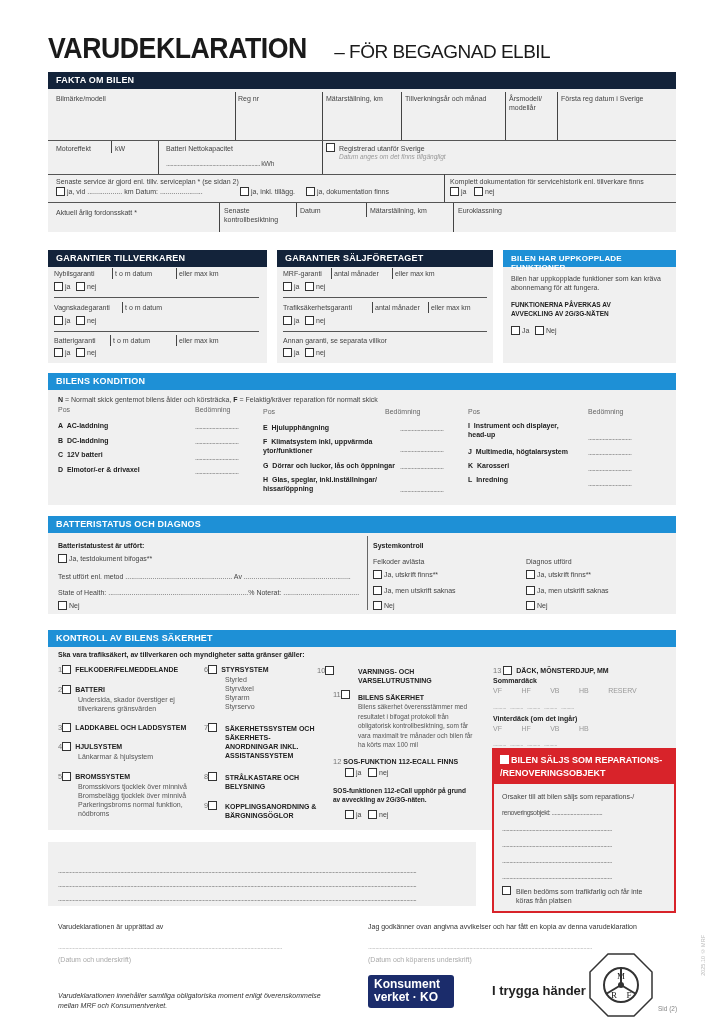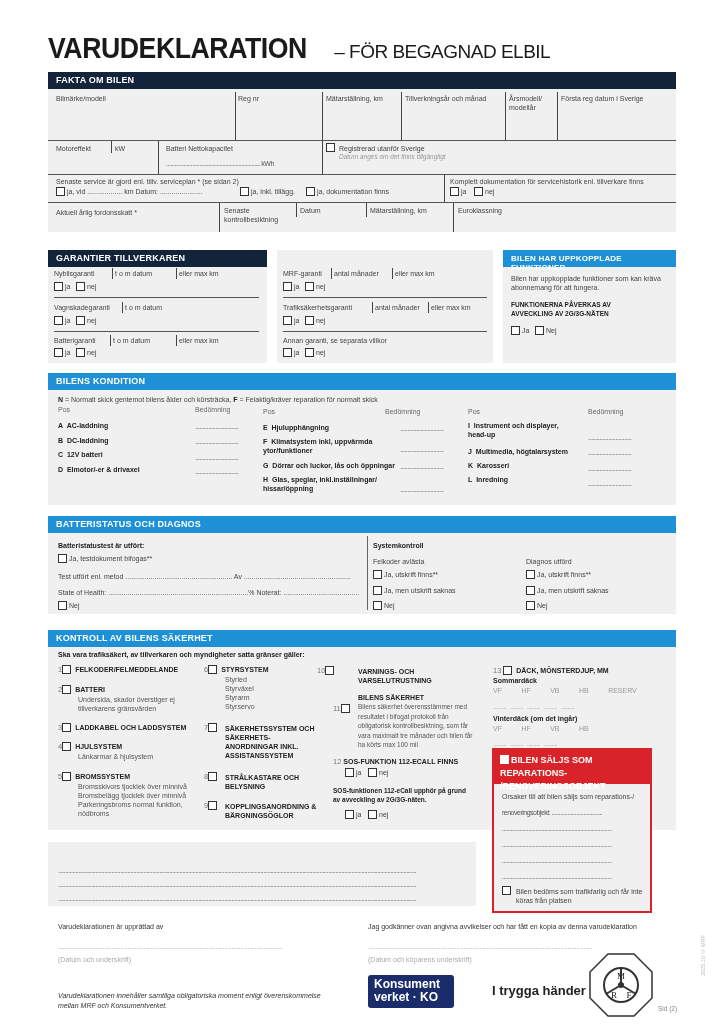--- a/index.html
+++ b/index.html
@@ -97,20 +97,21 @@
   <div class="cell" style="left:6px;top:86px">Batterigaranti</div>
   <div class="vl" style="left:62px;top:85px;height:11px"></div>
   <div class="cell" style="left:65px;top:86px">t o m datum</div>
   <div class="vl" style="left:128px;top:85px;height:11px"></div>
   <div class="cell" style="left:131px;top:86px">eller max km</div>
   <div class="cell" style="left:6px;top:98px"><span class="cb"></span><span>ja</span></div>
   <div class="cell" style="left:28px;top:98px"><span class="cb"></span><span>nej</span></div>
 </div>
 
 <div class="sec" style="left:277px;top:250px;width:216px;height:113px">
+  <div class="hdr navy">GARANTIER SÄLJFÖRETAGET</div>
   <div class="cell" style="left:6px;top:19px">MRF-garanti</div>
   <div class="vl" style="left:54px;top:18px;height:11px"></div>
   <div class="cell" style="left:57px;top:19px">antal månader</div>
   <div class="vl" style="left:115px;top:18px;height:11px"></div>
   <div class="cell" style="left:118px;top:19px">eller max km</div>
   <div class="cell" style="left:6px;top:32px"><span class="cb"></span><span>ja</span></div>
   <div class="cell" style="left:28px;top:32px"><span class="cb"></span><span>nej</span></div>
   <div class="hl" style="left:6px;top:47px;width:204px"></div>
   <div class="cell" style="left:6px;top:53px">Trafiksäkerhetsgaranti</div>
   <div class="vl" style="left:95px;top:52px;height:11px"></div>
@@ -207,40 +208,40 @@
   <div class="cell" style="left:177px;top:45px;width:40px;color:#555">Styrled Styrväxel Styrarm Styrservo</div>
   <div class="cell" style="left:156px;top:93px"><span class="num">7</span><span class="cb"></span></div>
   <div class="cell b" style="left:177px;top:94px;width:92px">SÄKERHETSSYSTEM OCH SÄKERHETS-ANORDNINGAR INKL. ASSISTANSSYSTEM</div>
   <div class="cell" style="left:156px;top:142px"><span class="num">8</span><span class="cb"></span></div>
   <div class="cell b" style="left:177px;top:143px;width:82px">STRÅLKASTARE OCH BELYSNING</div>
   <div class="cell" style="left:156px;top:171px"><span class="num">9</span><span class="cb"></span></div>
   <div class="cell b" style="left:177px;top:172px;width:92px">KOPPLINGSANORDNING &amp; BÄRGNINGSÖGLOR</div>
 
   <div class="cell" style="left:269px;top:36px"><span class="num">10</span><span class="cb"></span></div>
   <div class="cell b" style="left:310px;top:37px;width:90px">VARNINGS- OCH VARSELUTRUSTNING</div>
-  <div class="cell" style="left:285px;top:74px"><span class="num">11</span><span class="cb"></span></div>
+  <div class="cell" style="left:285px;top:60px"><span class="num">11</span><span class="cb"></span></div>
   <div class="cell b" style="left:310px;top:63px">BILENS SÄKERHET</div>
   <div class="cell small" style="left:310px;top:72px;width:118px;color:#555;line-height:9.5px">Bilens säkerhet överensstämmer med resultatet i bifogat protokoll från obligatorisk kontrollbesiktning, som får vara maximalt tre månader och bilen får ha körts max 100 mil</div>
   <div class="cell" style="left:285px;top:127px"><span class="num">12</span>&nbsp;<span class="b">SOS-FUNKTION 112-ECALL FINNS</span></div>
   <div class="cell" style="left:297px;top:138px"><span class="cb"></span><span>ja</span></div>
   <div class="cell" style="left:320px;top:138px"><span class="cb"></span><span>nej</span></div>
   <div class="cell b small" style="left:285px;top:156px;width:140px">SOS-funktionen 112-eCall upphör på grund av avveckling av 2G/3G-näten.</div>
   <div class="cell" style="left:297px;top:180px"><span class="cb"></span><span>ja</span></div>
   <div class="cell" style="left:320px;top:180px"><span class="cb"></span><span>nej</span></div>
 
   <div class="cell" style="left:445px;top:36px"><span class="num">13</span> <span class="cb"></span> <span class="b">DÄCK, MÖNSTERDJUP, MM</span></div>
   <div class="cell b" style="left:445px;top:46px">Sommardäck</div>
   <div class="cell" style="left:445px;top:56px;color:#999;white-space:pre">VF          HF          VB          HB          RESERV</div>
   <div class="cell dots small" style="left:445px;top:72px;white-space:pre;color:#aaa">..........   ..........   ..........   ..........   ..........</div>
   <div class="cell b" style="left:445px;top:84px">Vinterdäck (om det ingår)</div>
   <div class="cell" style="left:445px;top:94px;color:#999;white-space:pre">VF          HF          VB          HB</div>
   <div class="cell dots small" style="left:445px;top:109px;white-space:pre;color:#aaa">..........   ..........   ..........   ..........</div>
 </div>
 
-<div class="abs" style="left:492px;top:748px;width:160px;height:165px;border:2px solid #d8232a;background:#f0f0f0">
+<div class="abs" style="left:492px;top:748px;width:184px;height:165px;border:2px solid #d8232a;background:#f0f0f0">
   <div class="red" style="padding:4px 6px;height:34px;color:#fff;font-weight:bold;font-size:9px;line-height:13px">
     <span class="cb" style="border-color:#fff;vertical-align:-1px"></span><span>BILEN SÄLJS SOM REPARATIONS- /RENOVERINGSOBJEKT</span>
   </div>
   <div class="cell" style="left:8px;top:42px">Orsaker till att bilen säljs som reparations-/</div>
   <div class="cell dots" style="left:8px;top:58px">renoveringsobjekt: ...................................</div>
   <div class="cell dots" style="left:8px;top:74px;width:165px;overflow:hidden;white-space:nowrap">............................................................................</div>
   <div class="cell dots" style="left:8px;top:90px;width:165px;overflow:hidden;white-space:nowrap">............................................................................</div>
   <div class="cell dots" style="left:8px;top:106px;width:165px;overflow:hidden;white-space:nowrap">............................................................................</div>
   <div class="cell dots" style="left:8px;top:122px;width:165px;overflow:hidden;white-space:nowrap">............................................................................</div>
   <div class="cell" style="left:8px;top:136px"><span class="cb"></span></div>

